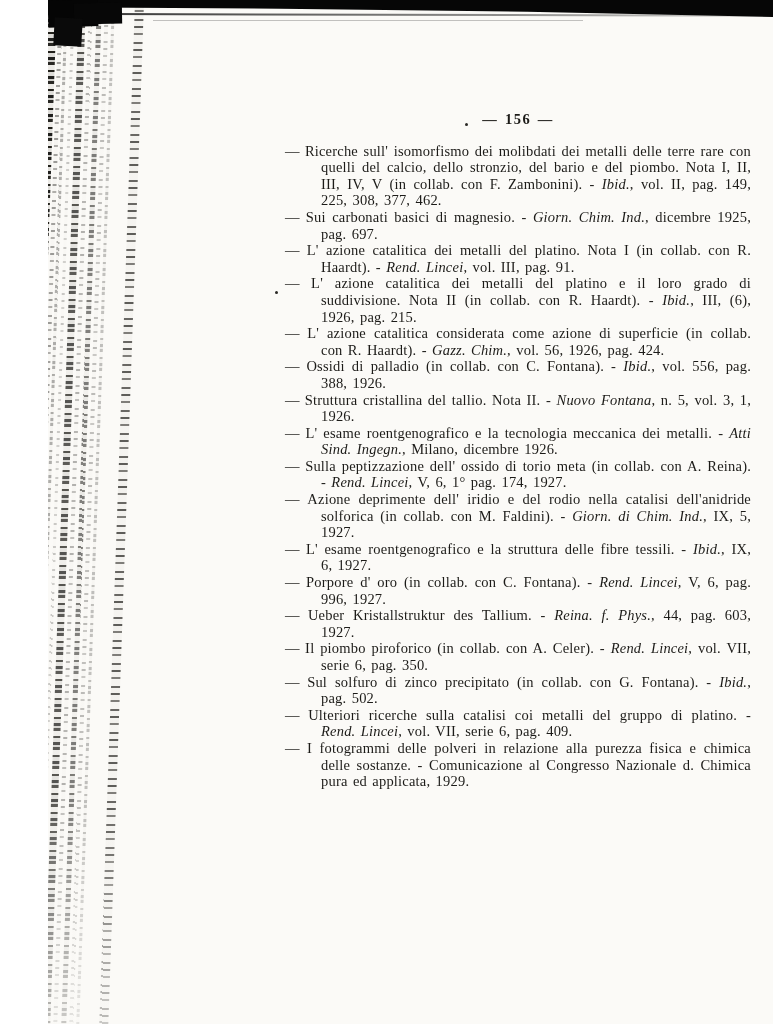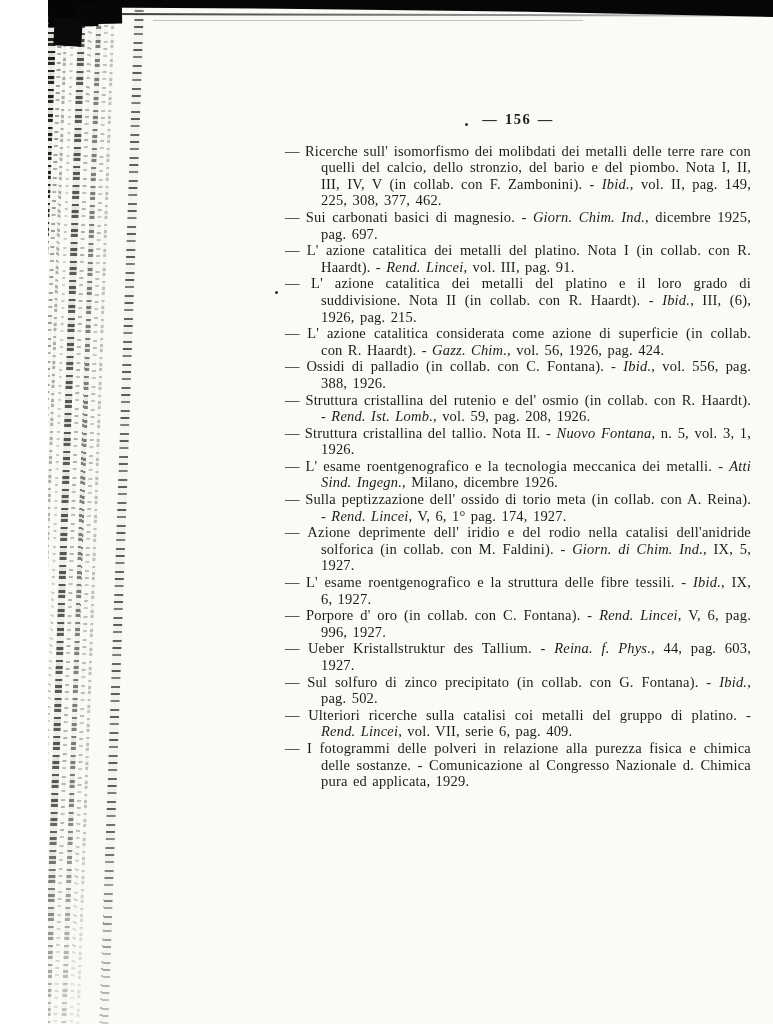--- a/index.html
+++ b/index.html
@@ -127,27 +127,27 @@
 
   <div class="page-content">
     <div class="page-number">— 156 —</div>
     <div class="bib-list">
         <div class="bib-item"><span class="dash">— </span><span>Ricerche sull' isomorfismo dei molibdati dei metalli delle terre rare con quelli del calcio, dello stronzio, del bario e del piombo. Nota I, II, III, IV, V (in collab. con F. Zambonini). - </span><span class="it">Ibid.</span><span>, vol. II, pag. 149, 225, 308, 377, 462.</span></div>
         <div class="bib-item"><span class="dash">— </span><span>Sui carbonati basici di magnesio. - </span><span class="it">Giorn. Chim. Ind.</span><span>, dicembre 1925, pag. 697.</span></div>
         <div class="bib-item"><span class="dash">— </span><span>L' azione catalitica dei metalli del platino. Nota I (in collab. con R. Haardt). - </span><span class="it">Rend. Lincei</span><span>, vol. III, pag. 91.</span></div>
         <div class="bib-item"><span class="dash">— </span><span>L' azione catalitica dei metalli del platino e il loro grado di suddivisione. Nota II (in collab. con R. Haardt). - </span><span class="it">Ibid.</span><span>, III, (6), 1926, pag. 215.</span></div>
         <div class="bib-item"><span class="dash">— </span><span>L' azione catalitica considerata come azione di superficie (in collab. con R. Haardt). - </span><span class="it">Gazz. Chim.</span><span>, vol. 56, 1926, pag. 424.</span></div>
         <div class="bib-item"><span class="dash">— </span><span>Ossidi di palladio (in collab. con C. Fontana). - </span><span class="it">Ibid.</span><span>, vol. 556, pag. 388, 1926.</span></div>
-        <div class="bib-item"><span class="dash">— </span><span>Struttura cristallina del rutenio e del' osmio (in collab. con R. Haardt). - </span><span class="it">Rend. Ist. Lomb.</span><span>, vol. 59, pag. 208, 1926.</span></div>
         <div class="bib-item"><span class="dash">— </span><span>Struttura cristallina del tallio. Nota II. - </span><span class="it">Nuovo Fontana</span><span>, n. 5, vol. 3, 1, 1926.</span></div>
         <div class="bib-item"><span class="dash">— </span><span>L' esame roentgenografico e la tecnologia meccanica dei metalli. - </span><span class="it">Atti Sind. Ingegn.</span><span>, Milano, dicembre 1926.</span></div>
         <div class="bib-item"><span class="dash">— </span><span>Sulla peptizzazione dell' ossido di torio meta (in collab. con A. Reina). - </span><span class="it">Rend. Lincei</span><span>, V, 6, 1° pag. 174, 1927.</span></div>
         <div class="bib-item"><span class="dash">— </span><span>Azione deprimente dell' iridio e del rodio nella catalisi dell'anidride solforica (in collab. con M. Faldini). - </span><span class="it">Giorn. di Chim. Ind.</span><span>, IX, 5, 1927.</span></div>
         <div class="bib-item"><span class="dash">— </span><span>L' esame roentgenografico e la struttura delle fibre tessili. - </span><span class="it">Ibid.</span><span>, IX, 6, 1927.</span></div>
         <div class="bib-item"><span class="dash">— </span><span>Porpore d' oro (in collab. con C. Fontana). - </span><span class="it">Rend. Lincei</span><span>, V, 6, pag. 996, 1927.</span></div>
         <div class="bib-item"><span class="dash">— </span><span>Ueber Kristallstruktur des Tallium. - </span><span class="it">Reina. f. Phys.</span><span>, 44, pag. 603, 1927.</span></div>
+        <div class="bib-item"><span class="dash">— </span><span>Il piombo piroforico (in collab. con A. Celer). - </span><span class="it">Rend. Lincei</span><span>, vol. VII, serie 6, pag. 350.</span></div>
         <div class="bib-item"><span class="dash">— </span><span>Sul solfuro di zinco precipitato (in collab. con G. Fontana). - </span><span class="it">Ibid.</span><span>, pag. 502.</span></div>
         <div class="bib-item"><span class="dash">— </span><span>Ulteriori ricerche sulla catalisi coi metalli del gruppo di platino. - </span><span class="it">Rend. Lincei</span><span>, vol. VII, serie 6, pag. 409.</span></div>
         <div class="bib-item"><span class="dash">— </span><span>I fotogrammi delle polveri in relazione alla purezza fisica e chimica delle sostanze. - Comunicazione al Congresso Nazionale d. Chimica pura ed applicata, 1929.</span></div>
       </div>
   </div>
 
 </div>
 
 </body></html>

